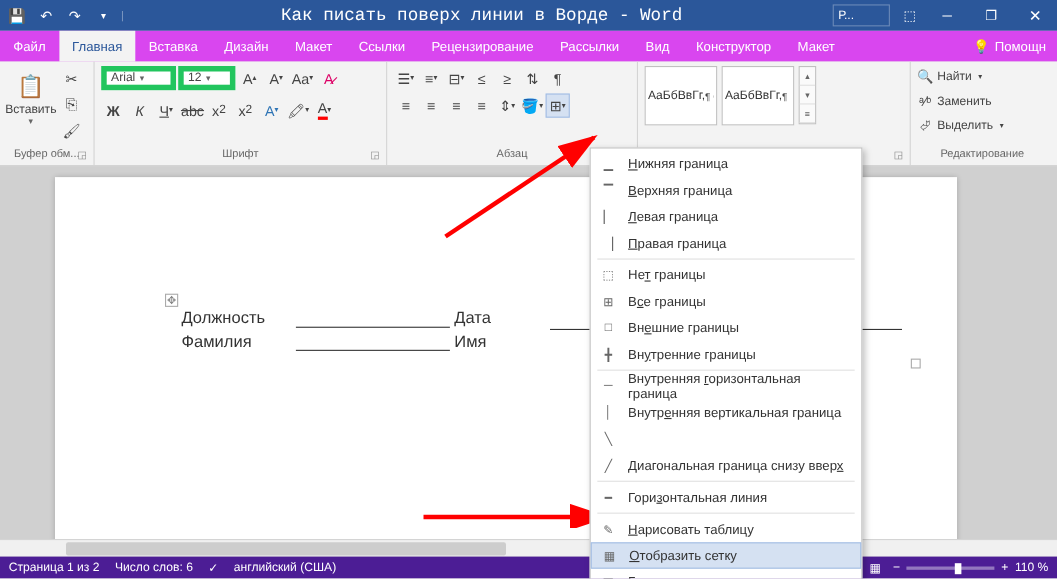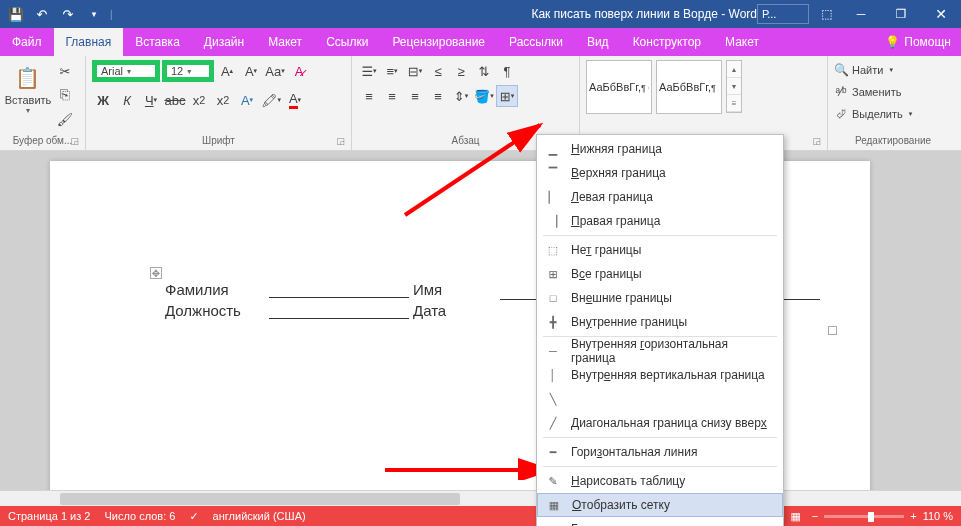--- a/index.html
+++ b/index.html
@@ -2,21 +2,21 @@
 <html><head>
 <meta charset="utf-8">
 <style>
   * { box-sizing: border-box; margin: 0; padding: 0; font-family: 'Segoe UI', Tahoma, sans-serif; }
   body { background: #e6e6e6; width: 961px; height: 526px; overflow: hidden; position: relative; }
   
   .titlebar { background: #2b579a; height: 28px; display: flex; align-items: center; color: white; font-size: 12px; }
   .qat { display: flex; align-items: center; padding: 0 4px; gap: 2px; }
   .qat-btn { width: 24px; height: 24px; display: flex; align-items: center; justify-content: center; color: white; font-size: 13px; }
   .qat-sep { opacity: 0.4; font-size: 10px; padding: 0 2px; }
-  .title-text { flex: 1; text-align: right; font-size: 12px; }
+  .title-text { flex: 1; text-align: center; font-size: 16px; font-family: Liberation Mono, monospace; }
   .win-controls { display: flex; }
   .win-btn { width: 40px; height: 28px; display: flex; align-items: center; justify-content: center; font-size: 12px; }
   .win-btn.close { font-size: 14px; }
   .account-box { width: 52px; height: 20px; border: 1px solid rgba(255,255,255,0.3); margin-right: 4px; display: flex; align-items: center; padding: 0 4px; font-size: 11px; }
   .ribbon-opt { width: 28px; height: 28px; display: flex; align-items: center; justify-content: center; }
   
   .tabbar { background: #d946ef; height: 28px; display: flex; align-items: center; color: white; font-size: 12px; }
   .tab { padding: 0 12px; height: 28px; display: flex; align-items: center; cursor: pointer; }
   .tab.active { background: #f3f3f3; color: #2b579a; }
   .tell-me { margin-left: auto; display: flex; align-items: center; padding: 0 10px; gap: 4px; }
@@ -62,21 +62,21 @@
   .doc-label { width: 100px; }
   .doc-line { width: 140px; border-bottom: 1px solid #333; margin: 0 4px; }
   .doc-label2 { width: 50px; }
   .table-icon { position: absolute; top: 106px; left: 100px; font-size: 10px; color: #888; border: 1px solid #aaa; width: 12px; height: 12px; display: flex; align-items: center; justify-content: center; }
   .extra-line { position: absolute; top: 138px; left: 450px; width: 320px; border-bottom: 1px solid #333; }
   .cell-mark { position: absolute; top: 165px; left: 778px; font-size: 9px; border: 1px solid #aaa; width: 9px; height: 9px; }
   
   .scrollbar-h { position: absolute; bottom: 20px; left: 0; right: 0; height: 16px; background: #f0f0f0; border-top: 1px solid #d4d4d4; }
   .scroll-thumb { position: absolute; left: 60px; width: 400px; height: 12px; top: 2px; background: #cdcdcd; border-radius: 2px; }
   
-  .statusbar { position: absolute; bottom: 0; left: 0; right: 0; height: 20px; background: #ef4444; color: white; font-size: 11px; display: flex; align-items: center; padding: 0 8px; gap: 14px; }
+  .statusbar { position: absolute; bottom: 0; left: 0; right: 0; height: 20px; background: #4c1d95; color: white; font-size: 11px; display: flex; align-items: center; padding: 0 8px; gap: 14px; }
   .status-right { margin-left: auto; display: flex; align-items: center; gap: 6px; }
   .view-btn { width: 20px; height: 16px; display: flex; align-items: center; justify-content: center; font-size: 11px; }
   .zoom-slider { width: 80px; height: 3px; background: rgba(255,255,255,0.4); position: relative; }
   .zoom-thumb { position: absolute; width: 6px; height: 10px; background: white; top: -3px; left: 44px; }
   
   .dropdown-menu { position: absolute; top: 134px; left: 536px; width: 248px; background: white; border: 1px solid #c0c0c0; box-shadow: 2px 2px 6px rgba(0,0,0,0.25); z-index: 100; padding: 2px 0; }
   .menu-item { display: flex; align-items: center; height: 24px; padding: 0 8px; font-size: 12px; color: #333; gap: 10px; }
   .menu-item.highlighted { background: #d5e1f2; border: 1px solid #a3bde3; height: 24px; }
   .menu-icon { width: 16px; height: 16px; display: flex; align-items: center; justify-content: center; font-size: 11px; color: #666; }
   .menu-sep { height: 1px; background: #e0e0e0; margin: 2px 6px; }
@@ -253,28 +253,28 @@
     </div>
     <div class="group-label">Редактирование</div>
   </div>
 </div>
 
 <div class="doc-area">
   <div class="page-bg">
     <div class="table-icon">✥</div>
     <div class="doc-content">
       <div class="doc-row">
+        <div class="doc-label">Должность</div>
+        <div class="doc-line"></div>
+        <div class="doc-label2">Дата</div>
+      </div>
+      <div class="doc-row">
         <div class="doc-label">Фамилия</div>
         <div class="doc-line"></div>
         <div class="doc-label2">Имя</div>
-      </div>
-      <div class="doc-row">
-        <div class="doc-label">Должность</div>
-        <div class="doc-line"></div>
-        <div class="doc-label2">Дата</div>
       </div>
     </div>
     <div class="extra-line"></div>
     <div class="cell-mark"></div>
   </div>
 </div>
 
 <div class="dropdown-menu">
   <div class="menu-item">
       <span class="menu-icon">▁</span>

